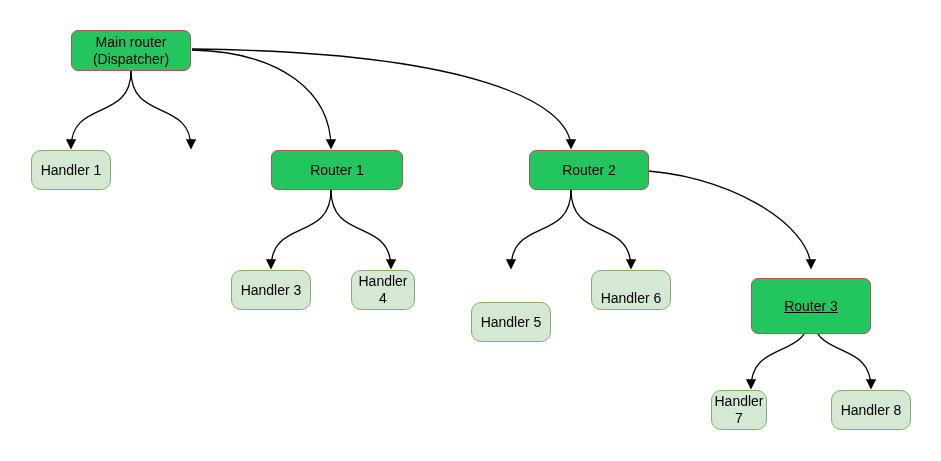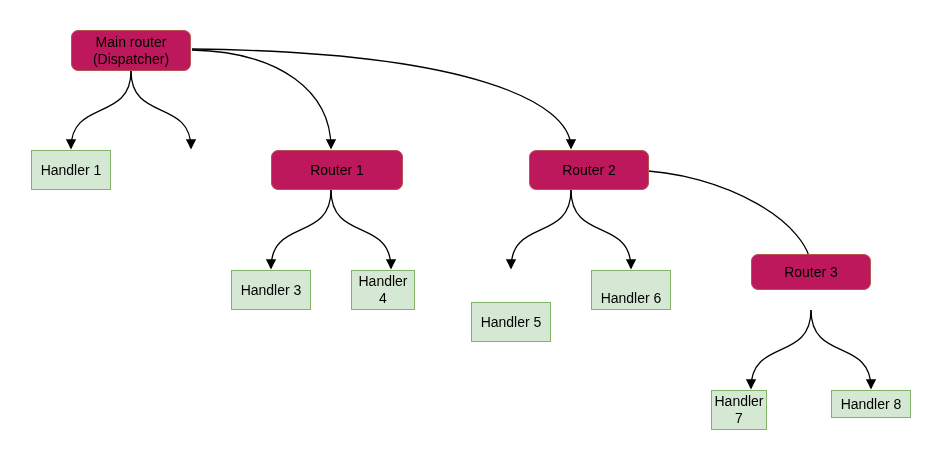--- a/index.html
+++ b/index.html
@@ -22,42 +22,42 @@
     display: flex;
     align-items: center;
     justify-content: center;
     text-align: center;
     font-size: 14px;
     line-height: 1.2;
     color: #000000;
     padding: 2px 4px;
   }
   .node.router {
-    background: #be185d;
+    background: #22c55e;
     border: 1px solid #b85450;
     border-radius: 7px;
   }
   .node.handler {
     background: #d5e8d4;
     border: 1px solid #82b366;
-    border-radius: 0;
+    border-radius: 10px;
   }
   
   #n-main    { left: 71px;  top: 30px;  width: 120px; height: 41px; }
   #n-h1      { left: 31px;  top: 150px; width: 80px;  height: 40px; }
   #n-h2      { left: 151px; top: 150px; width: 80px;  height: 40px; }
   #n-r1      { left: 271px; top: 150px; width: 132px; height: 40px; }
   #n-r2      { left: 511px; top: 150px; width: 120px; height: 40px; margin-left: 18px; }
   #n-h3      { left: 231px; top: 270px; width: 80px;  height: 40px; text-align: right; }
   #n-h4      { left: 351px; top: 270px; width: 64px;  height: 40px; }
   #n-h5      { left: 471px; top: 270px; width: 80px;  height: 40px; margin-top: 32px; }
   #n-h6      { left: 591px; top: 270px; width: 80px;  height: 40px; align-items: flex-end; }
-  #n-r3      { left: 751px; top: 254px; width: 120px; height: 36px; }
+  #n-r3      { left: 751px; top: 278px; width: 120px; height: 56px; text-decoration: underline; }
   #n-h7      { left: 711px; top: 390px; width: 56px;  height: 40px; }
-  #n-h8      { left: 831px; top: 390px; width: 80px;  height: 28px; }
+  #n-h8      { left: 831px; top: 390px; width: 80px;  height: 40px; }
   .edge {
     fill: none;
     stroke: #000000;
     stroke-width: 1.3;
   }
 </style>
 </head>
 <body>
 
 <div id="canvas">

